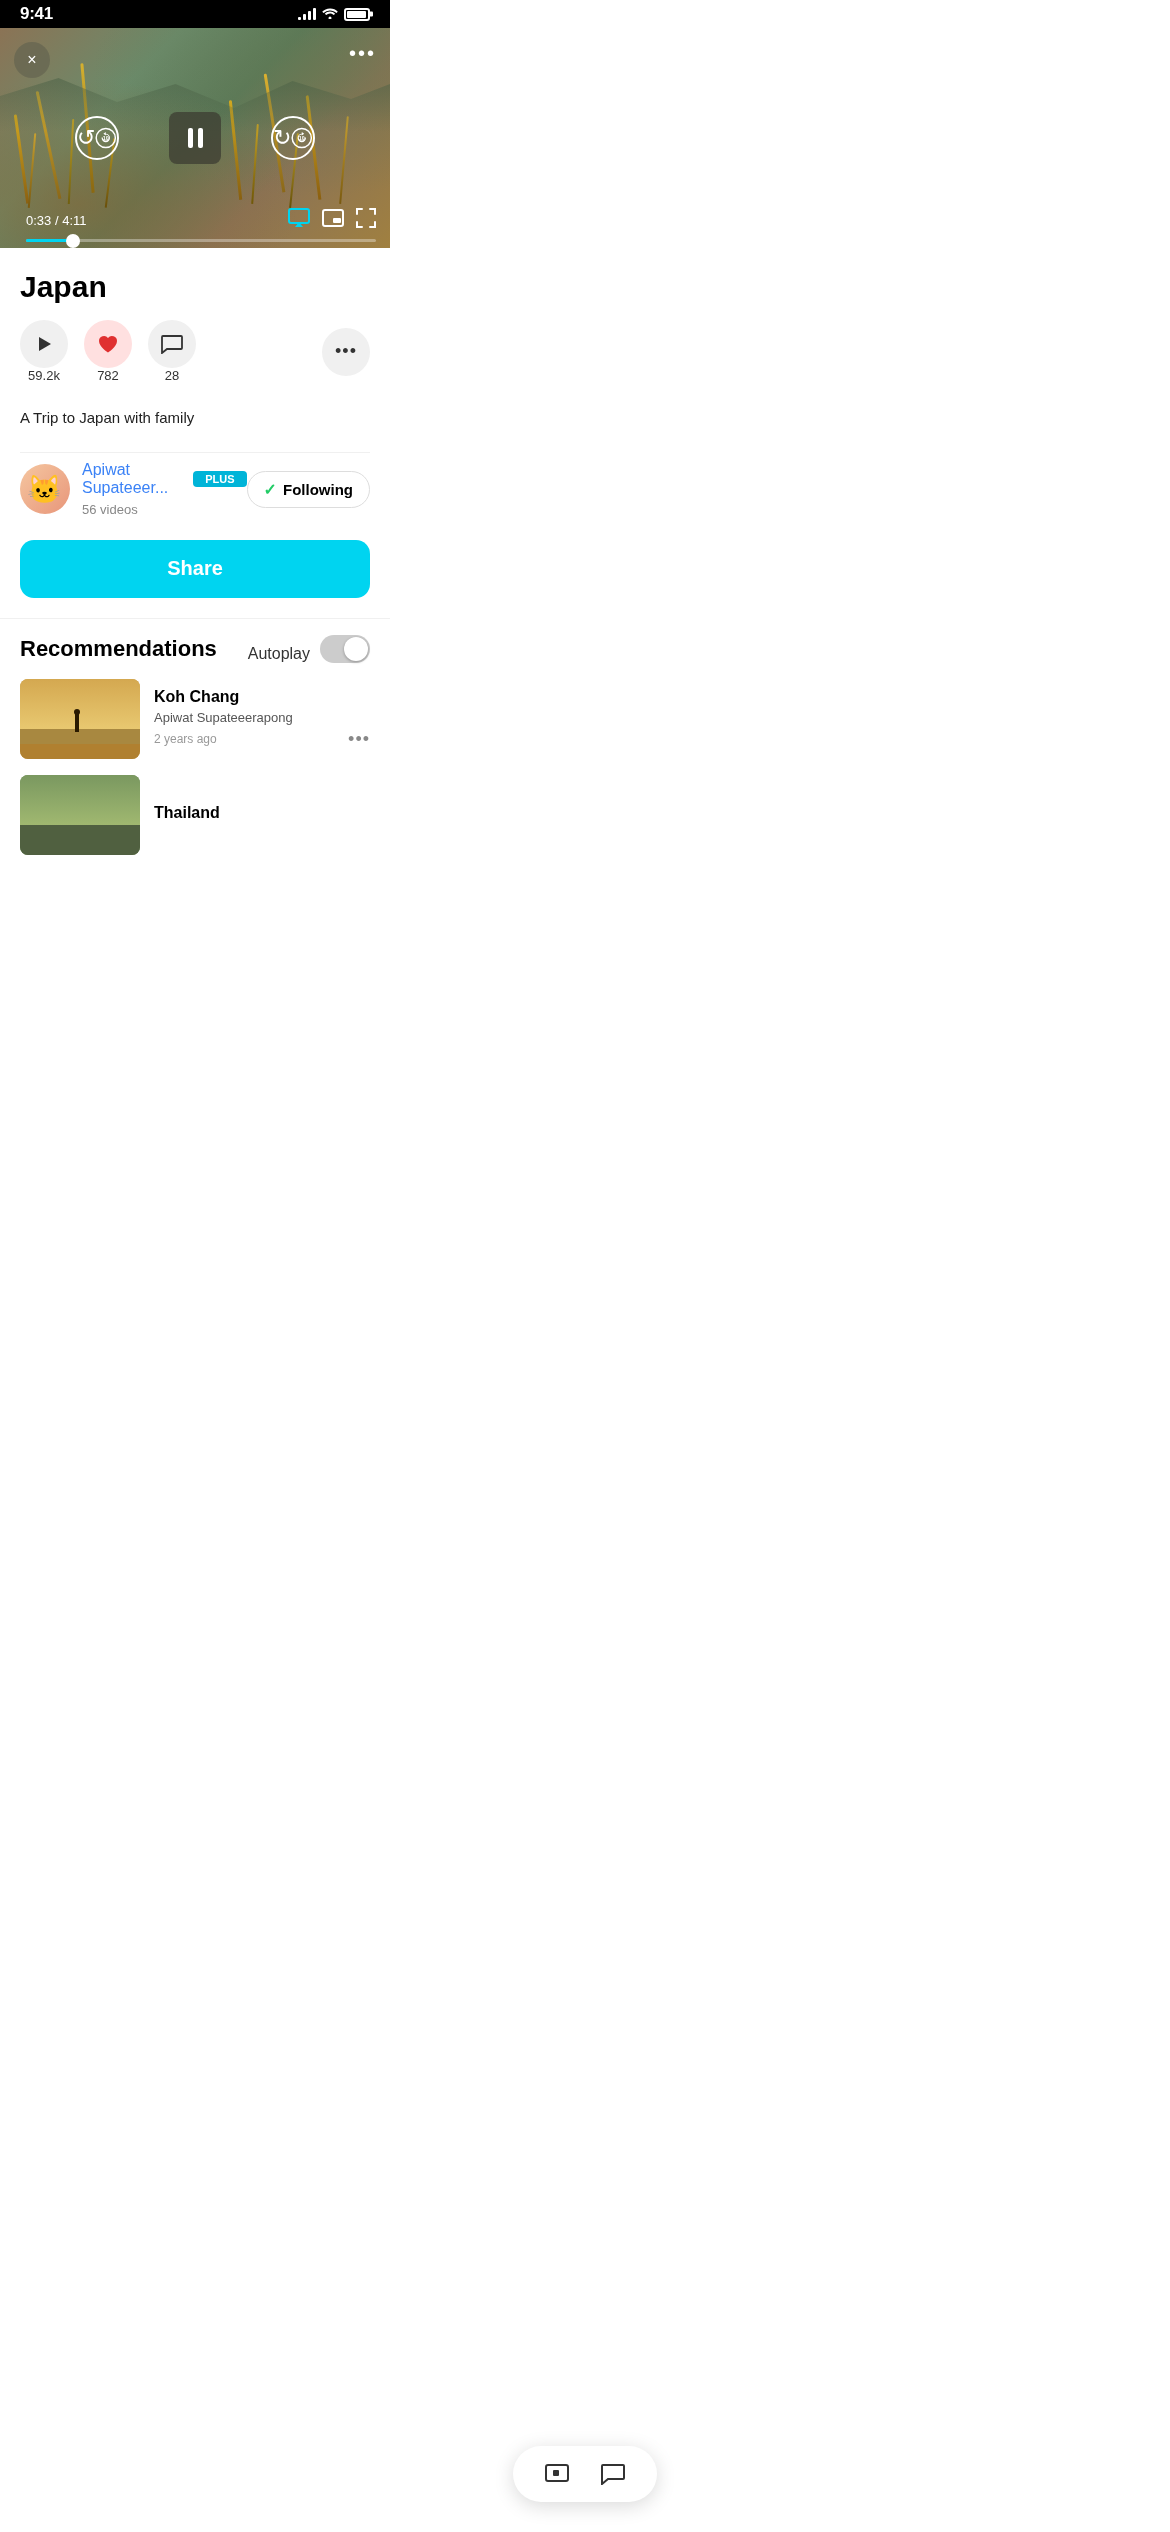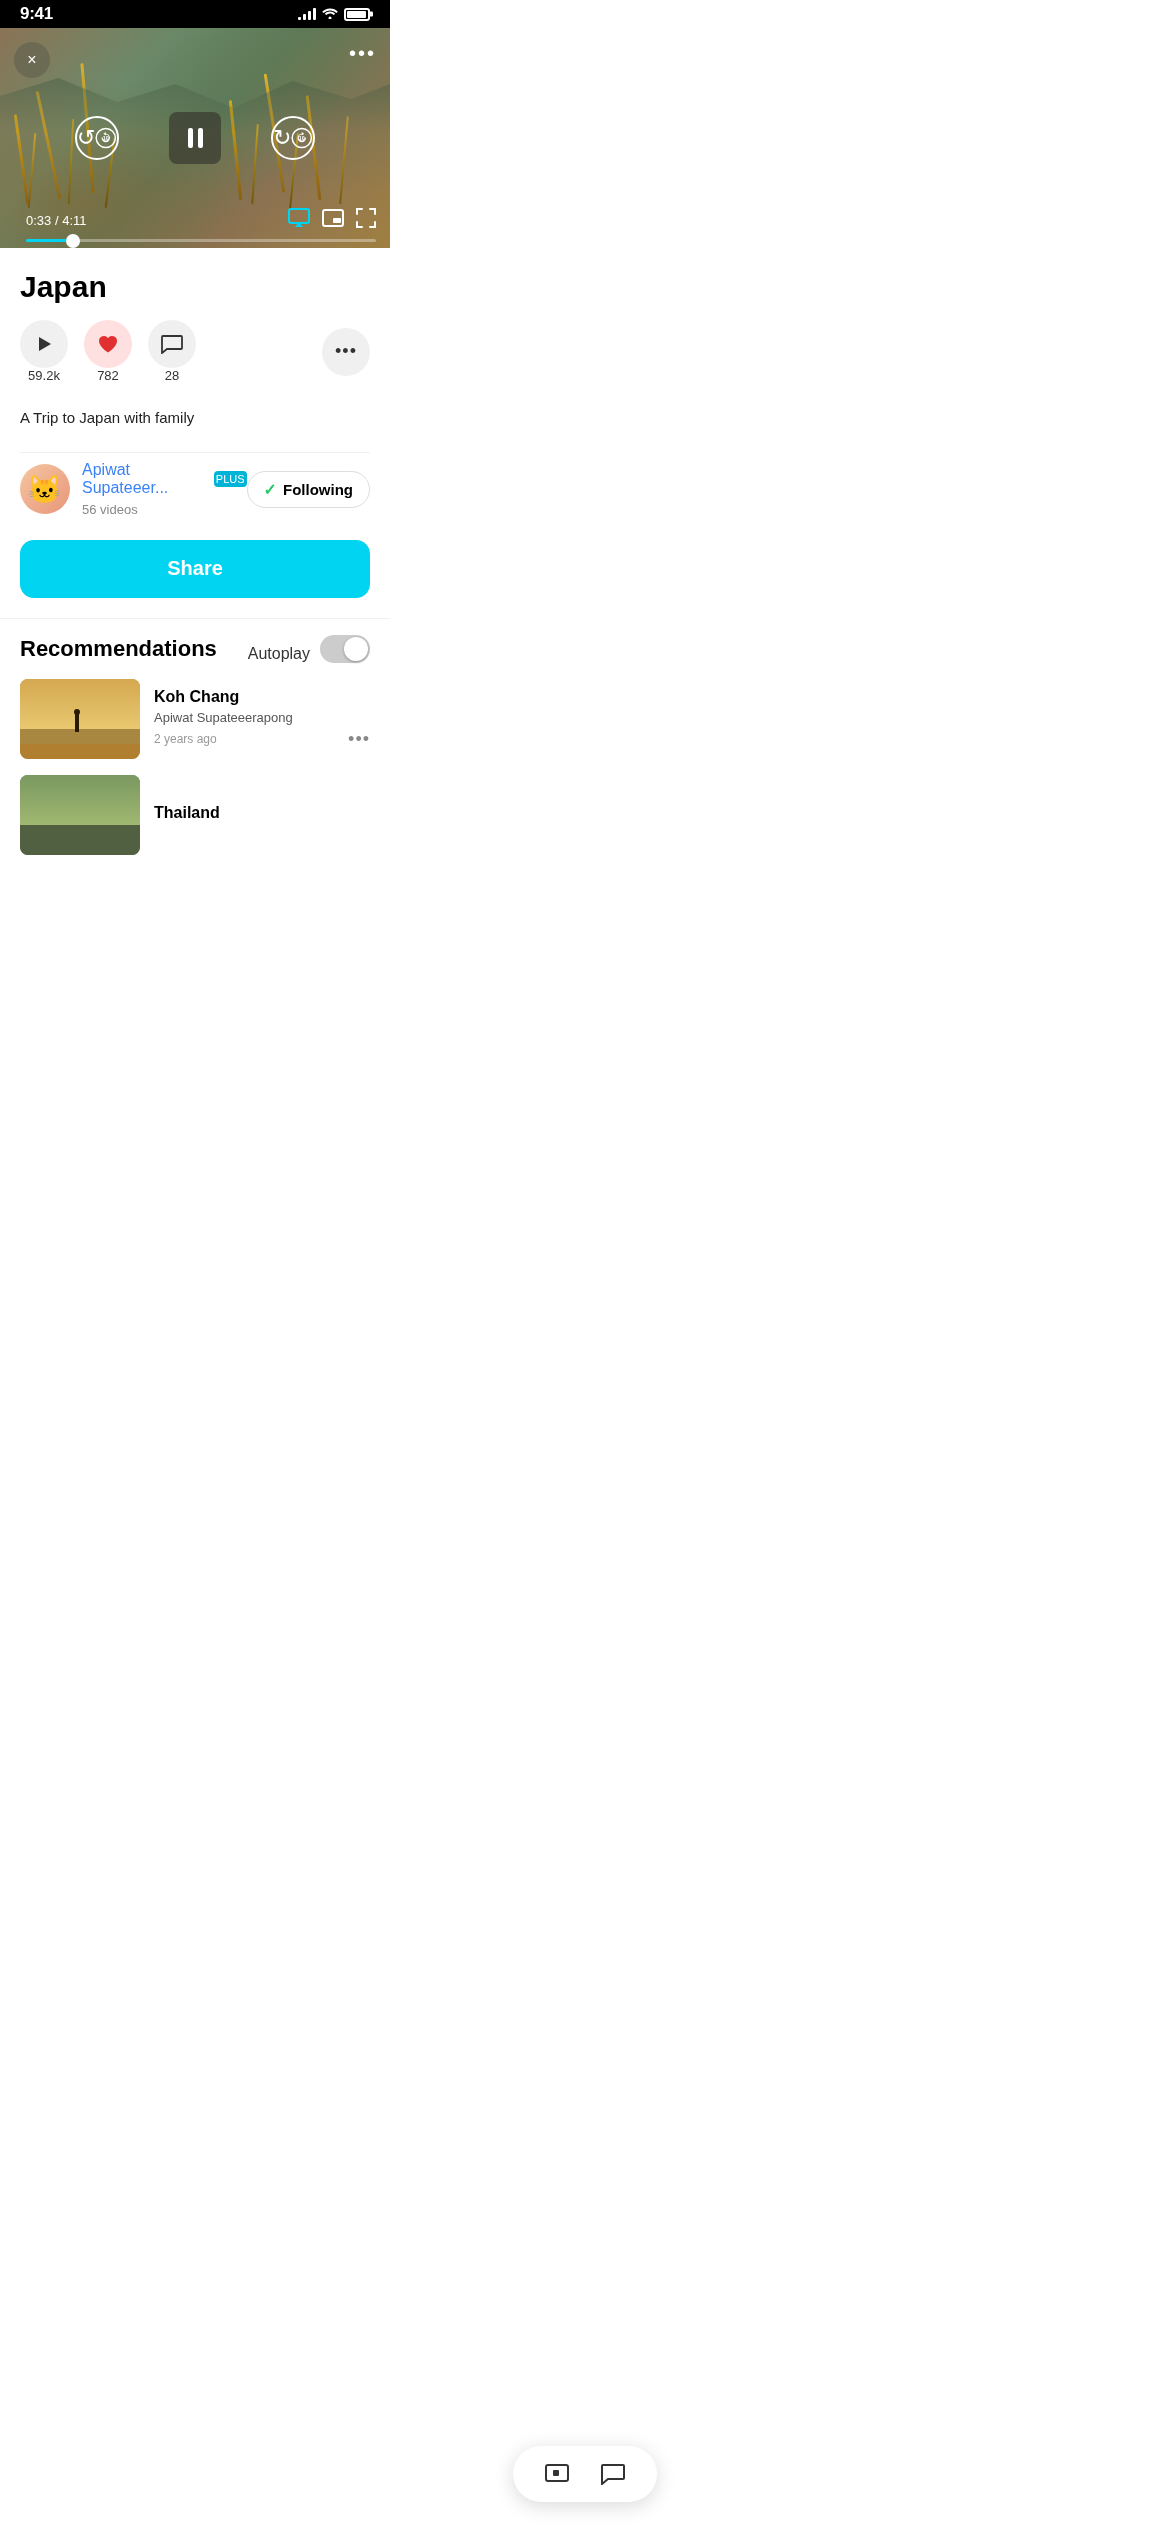--- a/index.html
+++ b/index.html
@@ -335,22 +335,22 @@
     }
     .author-name {
       font-size: 16px;
       font-weight: 400;
       color: #3b82f6;
     }
     .plus-badge {
       background: #00b4d8;
       color: #fff;
       font-size: 11px;
-      font-weight: 400;
-      padding: 2px 2px;
+      font-weight: 700;
+      padding: 2px 12px;
       border-radius: 4px;
     }
     .author-videos {
       font-size: 13px;
       color: #888;
     }
     .following-btn {
       background: #fff;
       border: 1.5px solid #ddd;
       border-radius: 22px;

